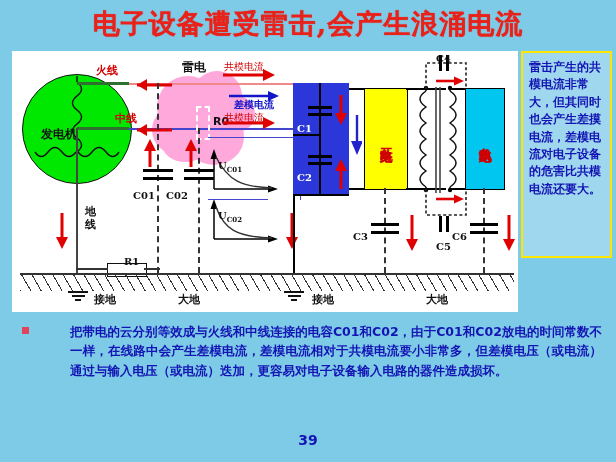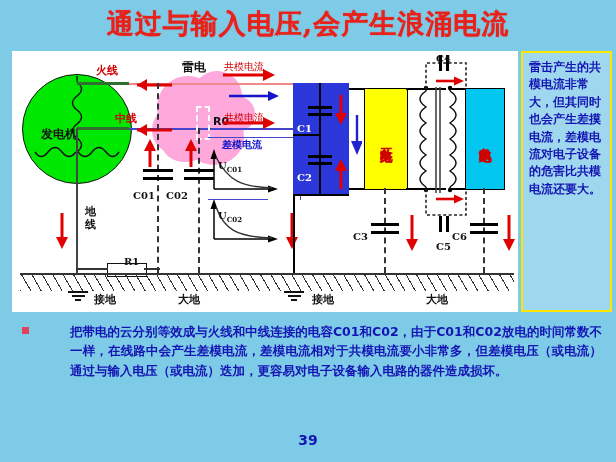--- a/index.html
+++ b/index.html
@@ -94,21 +94,21 @@
     border-top:2px solid #333;
   }
   .gnd-sym{position:absolute;}
   .gnd-sym i{display:block;background:#111;margin:2px auto 0;height:2px;}
 
   
   .wf{position:absolute;}
 
   
   #sidebox{
-    position:absolute;left:521px;top:51px;width:91px;height:261px;
+    position:absolute;left:521px;top:51px;width:91px;height:207px;
     background:#9fd7ee;border:2px solid #ffe600;box-sizing:border-box;
     padding:6px 2px 0 6px;
     color:#1414b4;font-size:12px;font-weight:bold;line-height:1.45;
     letter-spacing:0px;
   }
   
   #bullets{position:absolute;left:0;top:322px;width:616px;}
   .bullet{position:relative;padding-left:70px;margin-bottom:4px;}
   .bullet .sq{
     position:absolute;left:22px;top:5px;width:7px;height:7px;background:#e2425a;
@@ -118,21 +118,21 @@
     padding-right:14px;text-align:justify;
   }
   #pageno{
     position:absolute;left:0;top:432px;width:616px;text-align:center;
     color:#1414b4;font-size:14px;font-weight:bold;
   }
 </style>
 </head>
 <body>
 
-<div id="title">通过与输入电压,会产生浪涌电流</div>
+<div id="title">电子设备遭受雷击,会产生浪涌电流</div>
 
 <div id="diagram">
 
   <div class="cloud-blob" style="left:145px;top:25px;width:62px;height:62px;"></div>
   <div class="cloud-blob" style="left:180px;top:20px;width:50px;height:50px;"></div>
   <div class="cloud-blob" style="left:172px;top:58px;width:60px;height:56px;"></div>
   <div class="cloud-blob" style="left:140px;top:55px;width:48px;height:48px;"></div>
   <div class="cloud-blob" style="left:207px;top:45px;width:36px;height:36px;"></div>
   <div class="cloud-blob" style="left:150px;top:75px;width:46px;height:36px;"></div>
 
@@ -199,21 +199,21 @@
 
   <svg style="position:absolute;left:207px;top:10px;width:78px;height:72px;">
     <line x1="4" y1="14" x2="48" y2="14" stroke="#e00000" stroke-width="3"></line>
     <polygon points="56,14 44,8 44,20" fill="#e00000"></polygon>
     <line x1="10" y1="35" x2="52" y2="35" stroke="#1414c8" stroke-width="2.4"></line>
     <polygon points="60,35 49,30 49,40" fill="#1414c8"></polygon>
     <line x1="4" y1="62" x2="48" y2="62" stroke="#e00000" stroke-width="3"></line>
     <polygon points="56,62 44,56 44,68" fill="#e00000"></polygon>
   </svg>
   <div class="lbl-red cn" style="left:212px;top:9px;">共模电流</div>
-  <div class="lbl-blue cn" style="left:210px;top:47px;margin-top:40px;">差模电流</div>
+  <div class="lbl-blue cn" style="left:222px;top:47px;">差模电流</div>
   <div class="lbl-red cn" style="left:212px;top:60px;">共模电流</div>
 
   <svg class="wf" style="left:196px;top:96px;width:72px;height:48px;position:absolute;">
     <line x1="6" y1="42" x2="66" y2="42" stroke="#000" stroke-width="1.5"></line>
     <polygon points="70,42 60,38.5 60,45.5" fill="#000"></polygon>
     <line x1="6" y1="42" x2="6" y2="6" stroke="#000" stroke-width="1.5"></line>
     <polygon points="6,2 2.5,12 9.5,12" fill="#000"></polygon>
     <path d="M8 10 C 20 34, 34 40, 64 41" fill="none" stroke="#333" stroke-width="1.4"></path>
   </svg>
   <div class="lbl-cap" style="left:206px;top:101px;"><span>U</span><span style="font-size:7px;vertical-align:sub;">C01</span></div>

